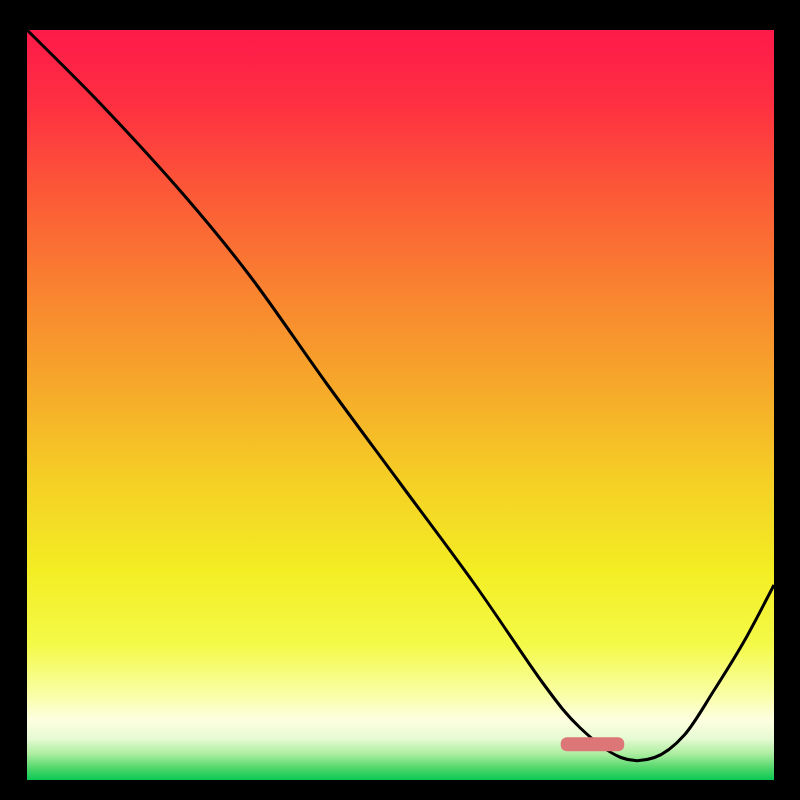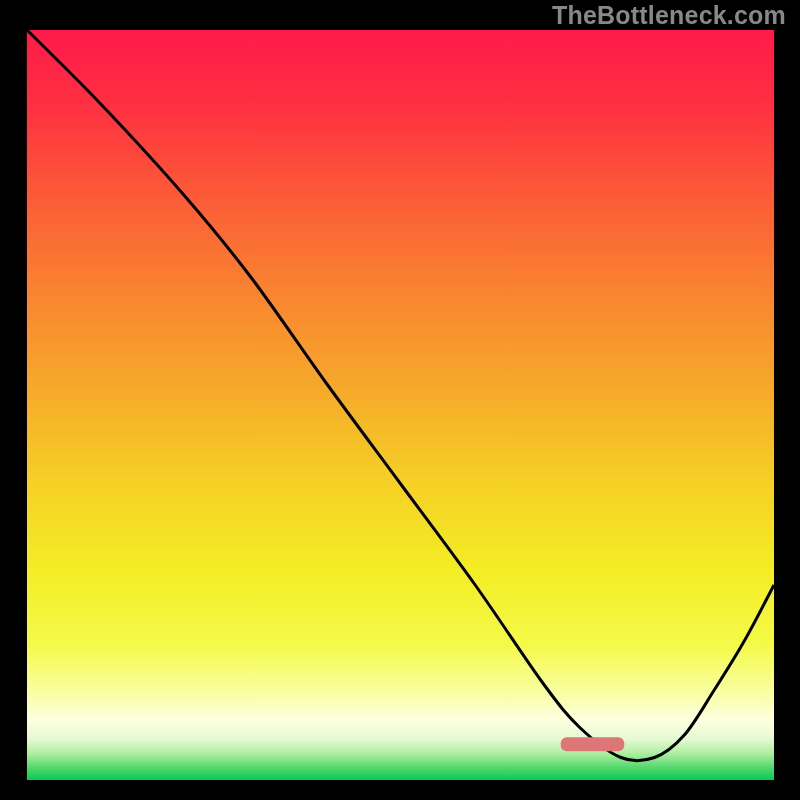--- a/index.html
+++ b/index.html
@@ -31,21 +31,20 @@
   svg {
     position: absolute;
     left: 0;
     top: 0;
   }
 </style>
 </head>
 <body>
 <div class="frame">
 
-  <div class="watermark">TheBottleneck.com</div>
 
   <svg id="chart-svg" width="800" height="800" viewBox="0 0 800 800">
     <defs>
       <linearGradient id="bg-grad" x1="0" y1="0" x2="0" y2="1">
 
       <stop offset="0%" stop-color="#fe1a4a"></stop>
           <stop offset="10%" stop-color="#fe3041"></stop>
           <stop offset="22%" stop-color="#fc5a37"></stop>
           <stop offset="35%" stop-color="#f98430"></stop>
           <stop offset="48%" stop-color="#f6aa2a"></stop>

